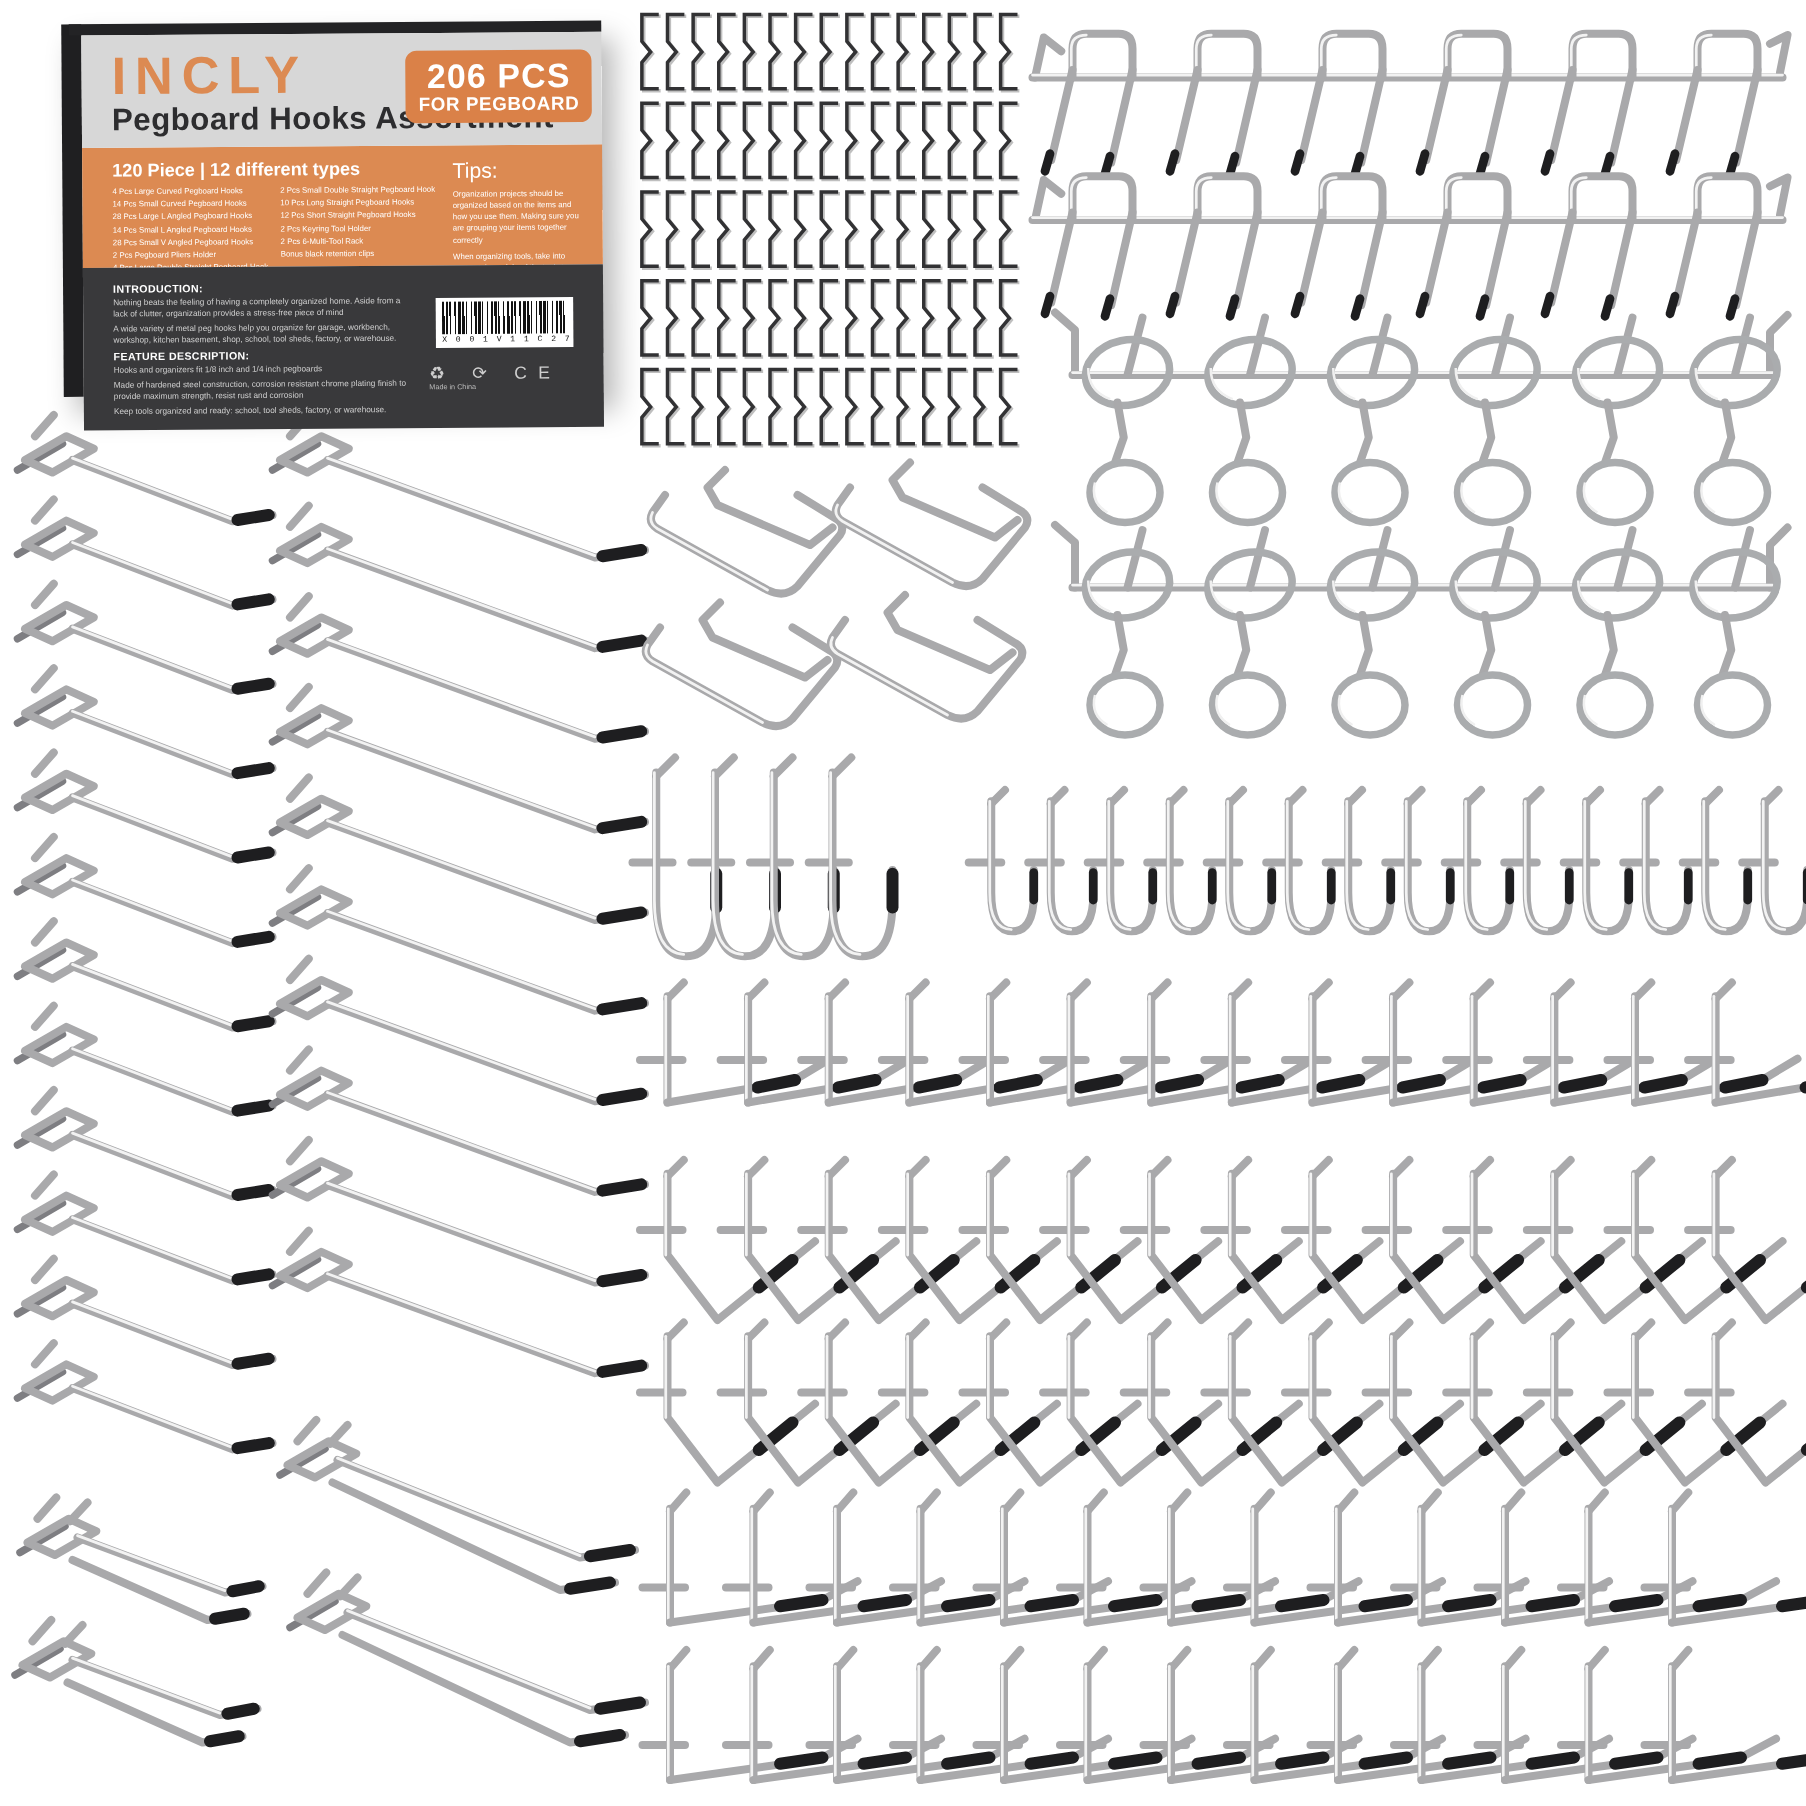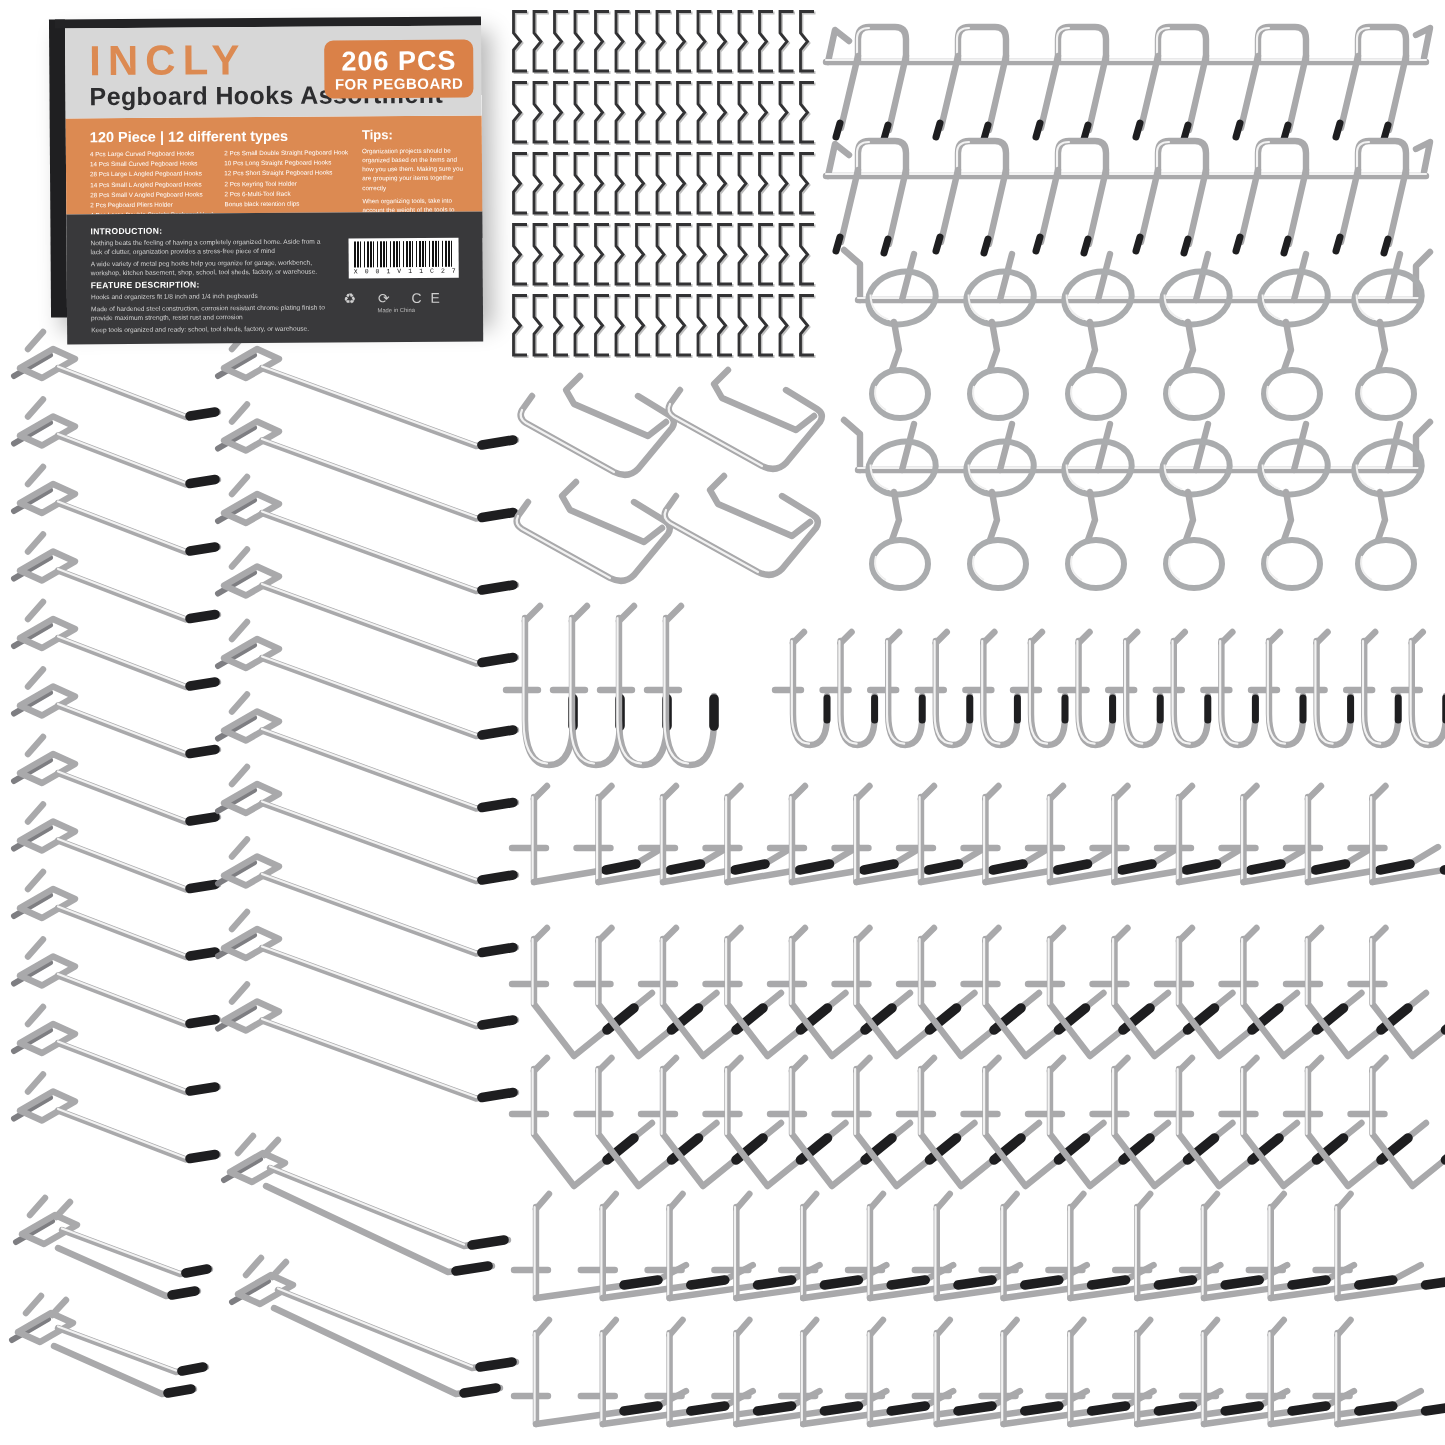--- a/index.html
+++ b/index.html
@@ -31,34 +31,34 @@
          letter-spacing:7px;line-height:1;}
   .ptitle{position:absolute;left:24px;top:56px;color:#2d2d2f;font-size:25px;font-weight:700;
           letter-spacing:.4px;line-height:1;}
   .badge{position:absolute;right:8px;top:14px;background:#da8148;border-radius:9px;
          color:#fff;text-align:center;padding:7px 10px 6px;}
   .badge .b1{font-size:27px;font-weight:800;line-height:1.05;letter-spacing:1px;}
   .badge .b2{font-size:15px;font-weight:700;letter-spacing:.5px;}
   .contents-col{flex:1.5;}
   .tips-col{flex:1;padding-left:14px;}
   .oh1{font-size:14.5px;font-weight:700;margin:2px 0 4px;}
-  .oh2{font-size:13px;font-weight:700;margin:2px 0 4px;}
+  .oh2{font-size:17px;font-weight:400;margin:2px 0 4px;}
   .plists{display:flex;gap:10px;}
   .plist{font-size:6.3px;line-height:1.62;white-space:nowrap;}
   .tipsbody p{font-size:6.3px;line-height:1.45;margin:0 0 4px;}
   .darkleft{width:63%;}
   .dh{font-size:8.5px;font-weight:700;color:#fff;letter-spacing:.3px;margin:2px 0 2px;}
   .darkleft p{font-size:6.6px;line-height:1.4;margin:0 0 2.5px;color:#cfcfcf;}
   .darkright{flex:1;position:relative;}
   .barcode{position:absolute;right:14px;top:16px;width:110px;height:40px;background:#fff;
            padding:3px 5px 2px;box-sizing:border-box;}
   .bars{height:26px;background:repeating-linear-gradient(90deg,#111 0 2px,#fff 2px 3px,#111 3px 5px,
         #fff 5px 6px,#111 6px 7px,#fff 7px 10px,#111 10px 11px,#fff 11px 13px);}
   .bcode{font-size:6.5px;letter-spacing:7px;color:#111;margin-top:1px;font-family:"Liberation Mono",monospace;}
-  .cert{position:absolute;right:24px;top:68px;text-align:center;color:#cfcfcf;}
+  .cert{position:absolute;right:24px;top:68px;color:#cfcfcf;}
   .cert .glyphs{font-size:14px;letter-spacing:9px;}
   .cert .madein{font-size:5.8px;margin-top:1px;color:#bdbdbd;}
 </style>
 </head>
 <body>
 
 <div id="stage">
 
   <svg id="hooks-svg" width="1445" height="1445" viewBox="0 0 1445 1445" xmlns="http://www.w3.org/2000/svg" xmlns:xlink="http://www.w3.org/1999/xlink">
     <defs>

